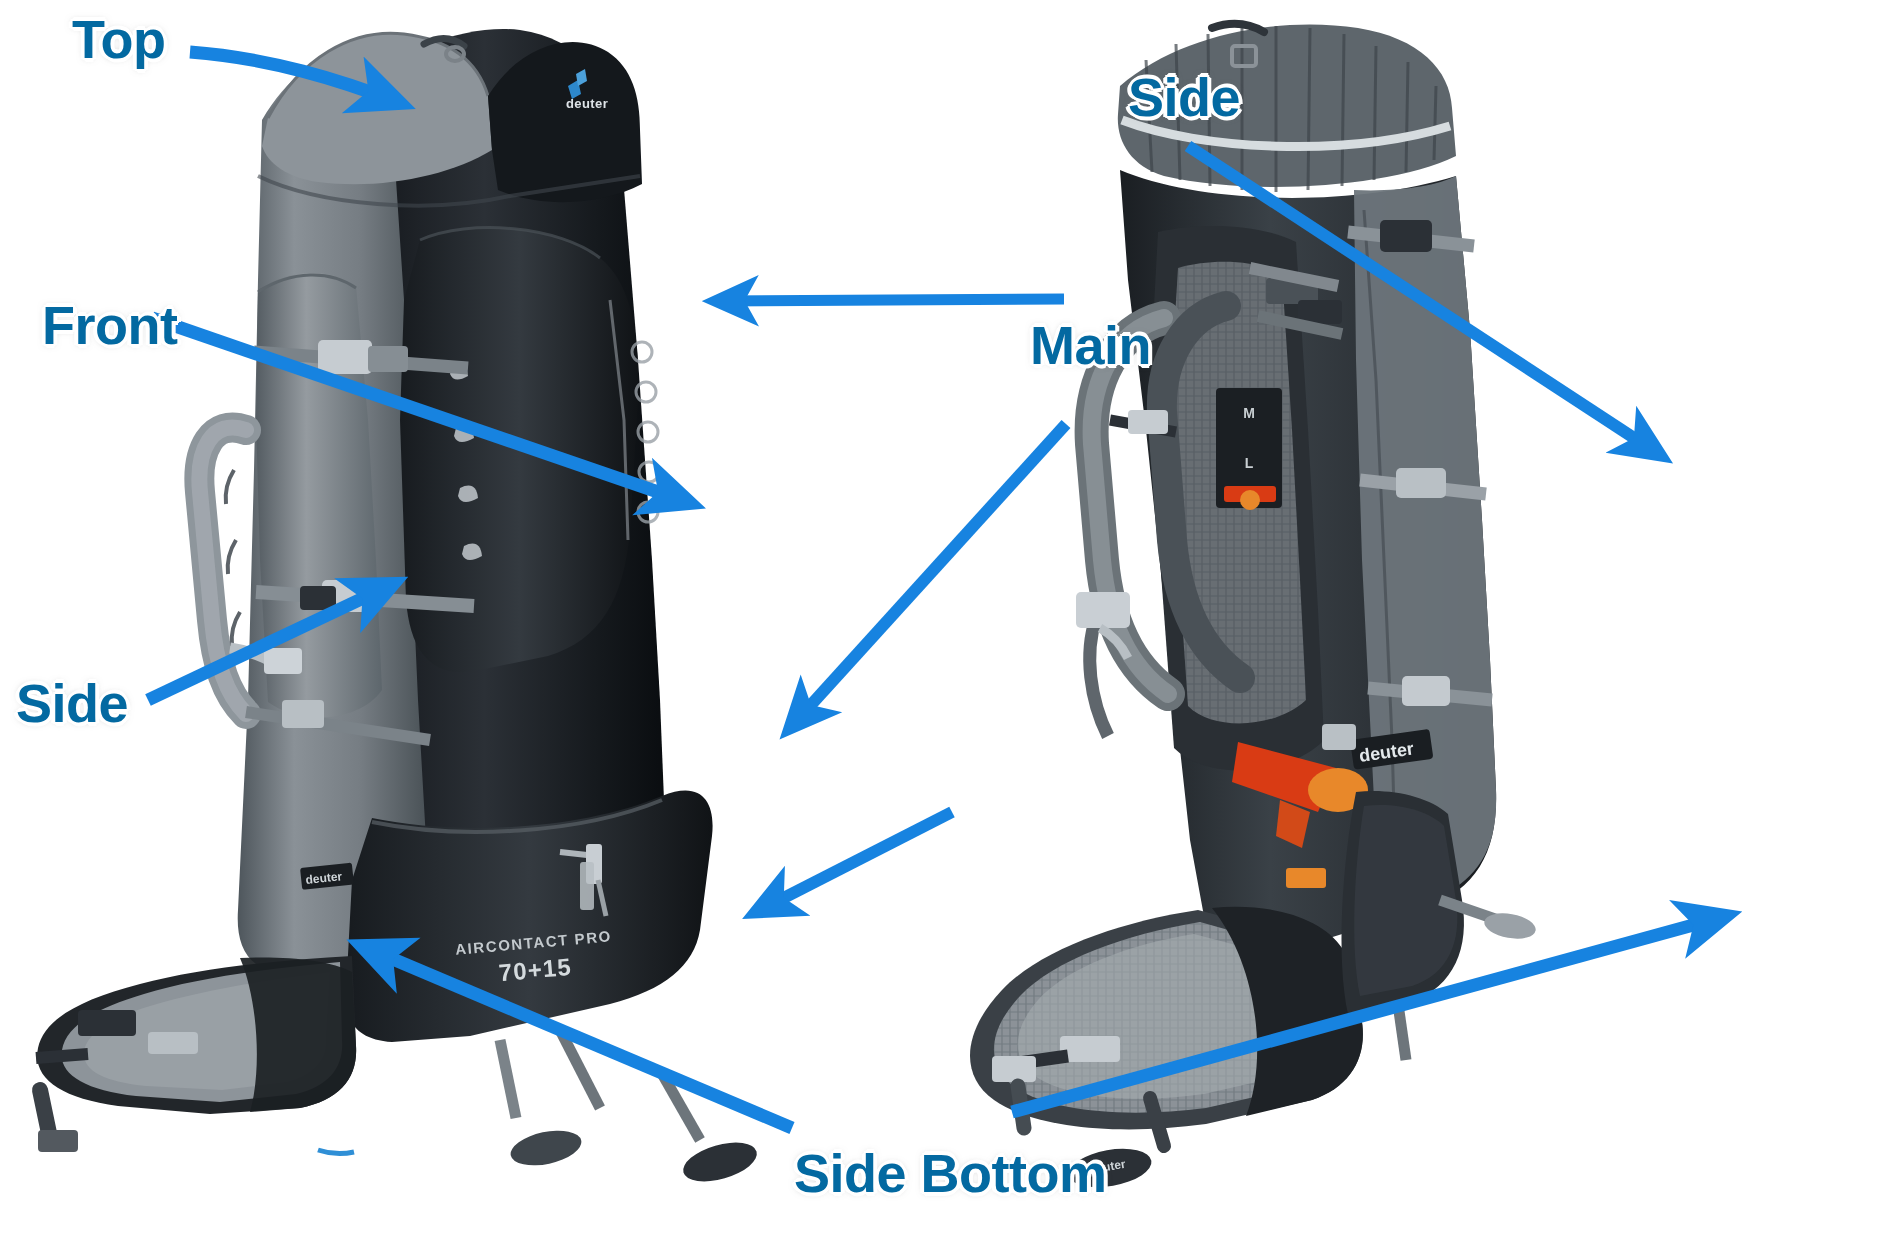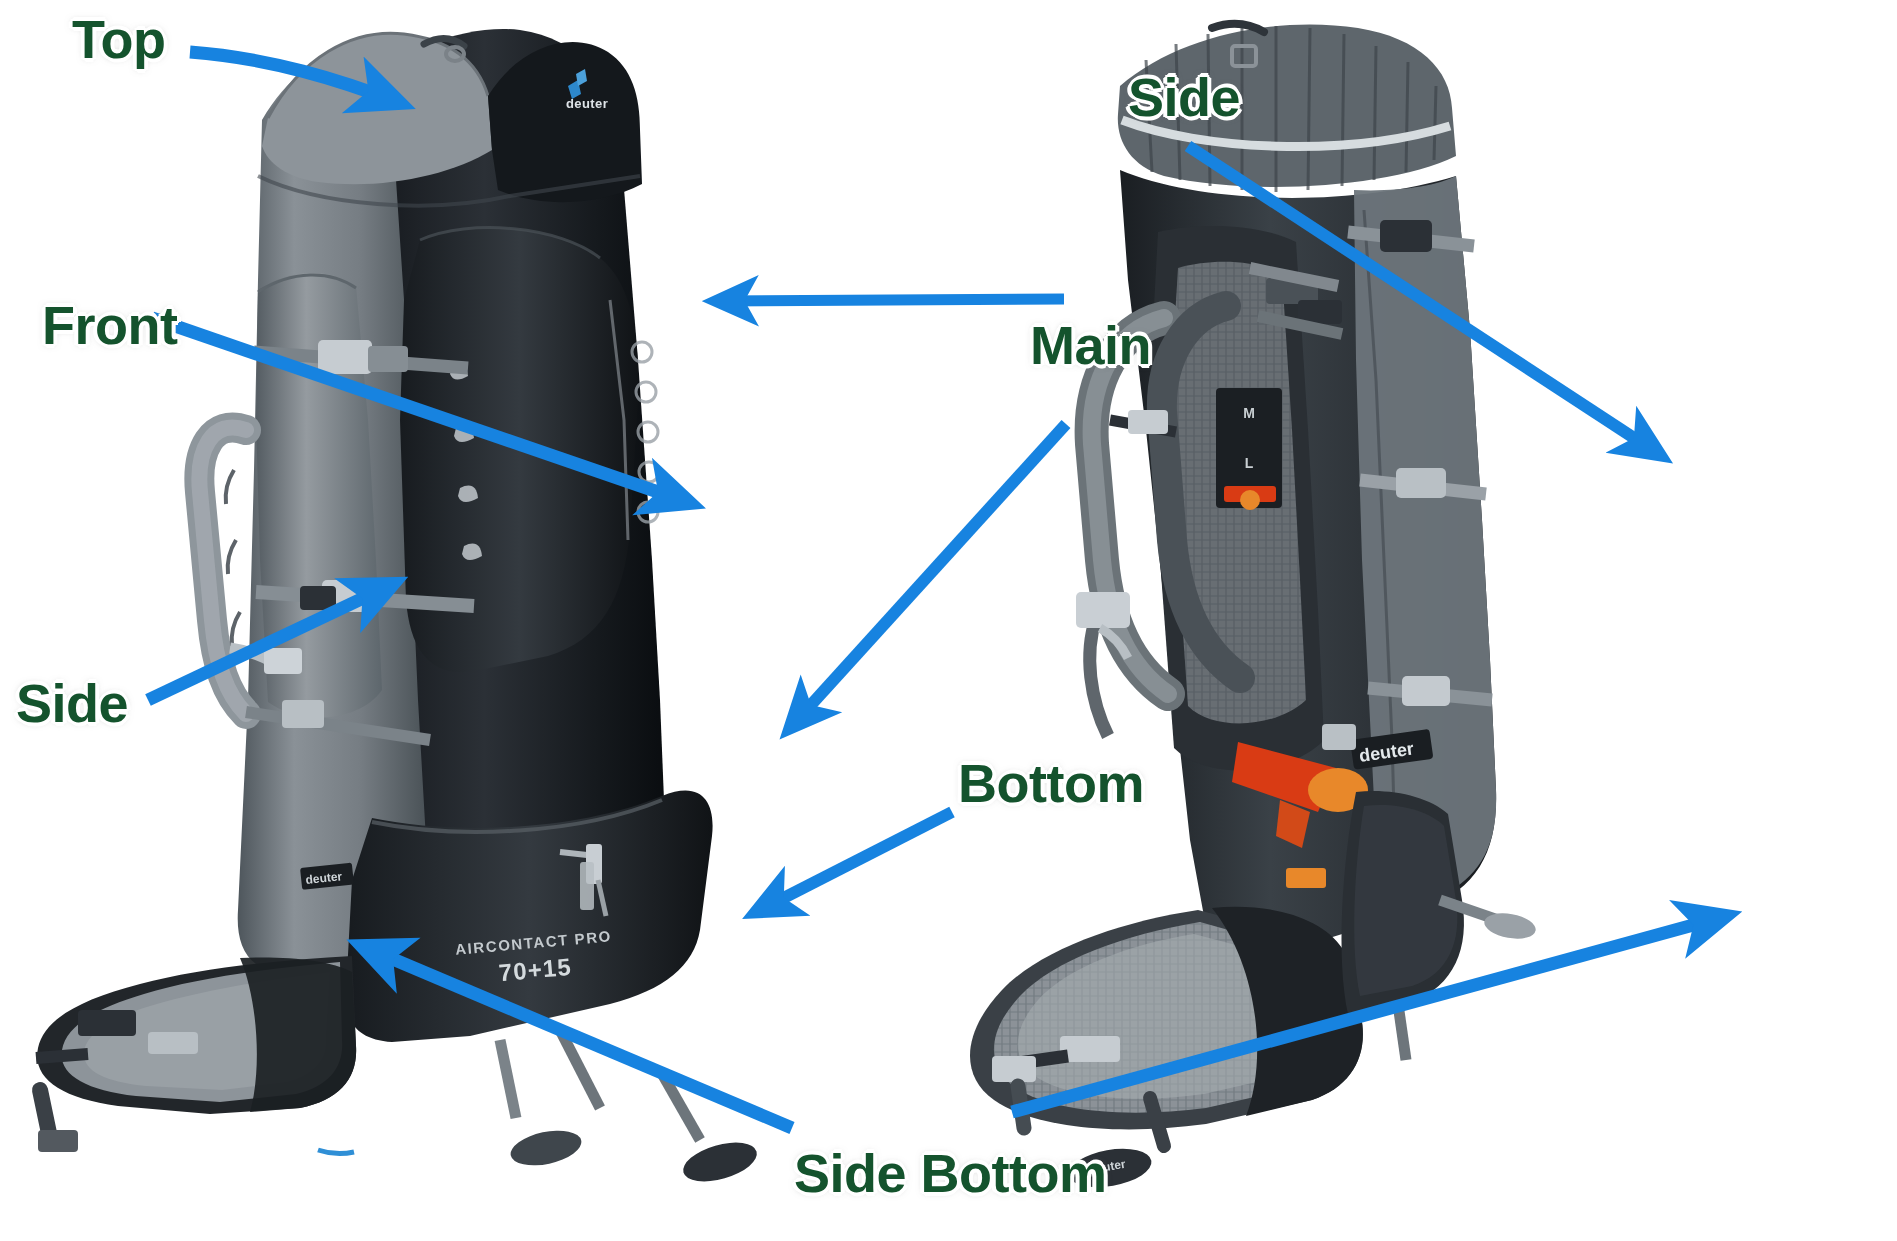--- a/index.html
+++ b/index.html
@@ -21,21 +21,21 @@
     position: absolute;
     left: 0;
     top: 0;
     width: 1897px;
     height: 1241px;
   }
   .annot-label {
     position: absolute;
     font-family: "Liberation Sans", sans-serif;
     font-weight: bold;
-    color: #14532d;
+    color: #0369a1;
     white-space: nowrap;
     letter-spacing: -0.5px;
     text-shadow:
        3px 0 0 #ffffff, -3px 0 0 #ffffff, 0 3px 0 #ffffff, 0 -3px 0 #ffffff,
        2px 2px 0 #ffffff, -2px 2px 0 #ffffff, 2px -2px 0 #ffffff, -2px -2px 0 #ffffff,
        4px 1px 0 #ffffff, -4px 1px 0 #ffffff, 1px 4px 0 #ffffff, 1px -4px 0 #ffffff,
        0 0 7px rgba(120,120,120,0.55);
   }
   .pack-svg {
     position: absolute;
@@ -357,19 +357,18 @@
   </svg>
 
   <div class="annot-label" style="left:72px; top:8px; font-size:54px;">Top</div>
 
   <div class="annot-label" style="left:42px; top:255px; font-size:54px;margin-top:39px;">Front</div>
 
   <div class="annot-label" style="left:16px; top:672px; font-size:54px;">Side</div>
 
   <div class="annot-label" style="left:1030px; top:314px; font-size:54px;">Main</div>
 
-  <div class="annot-label" style="left:958px; top:752px; font-size:54px;">Bottom</div>
 
   <div class="annot-label" style="left:794px; top:1142px; font-size:54px;">Side Bottom</div>
 
   <div class="annot-label" style="left:1128px; top:66px; font-size:54px;">Side</div>
 
 </div>
 
 </body></html>

